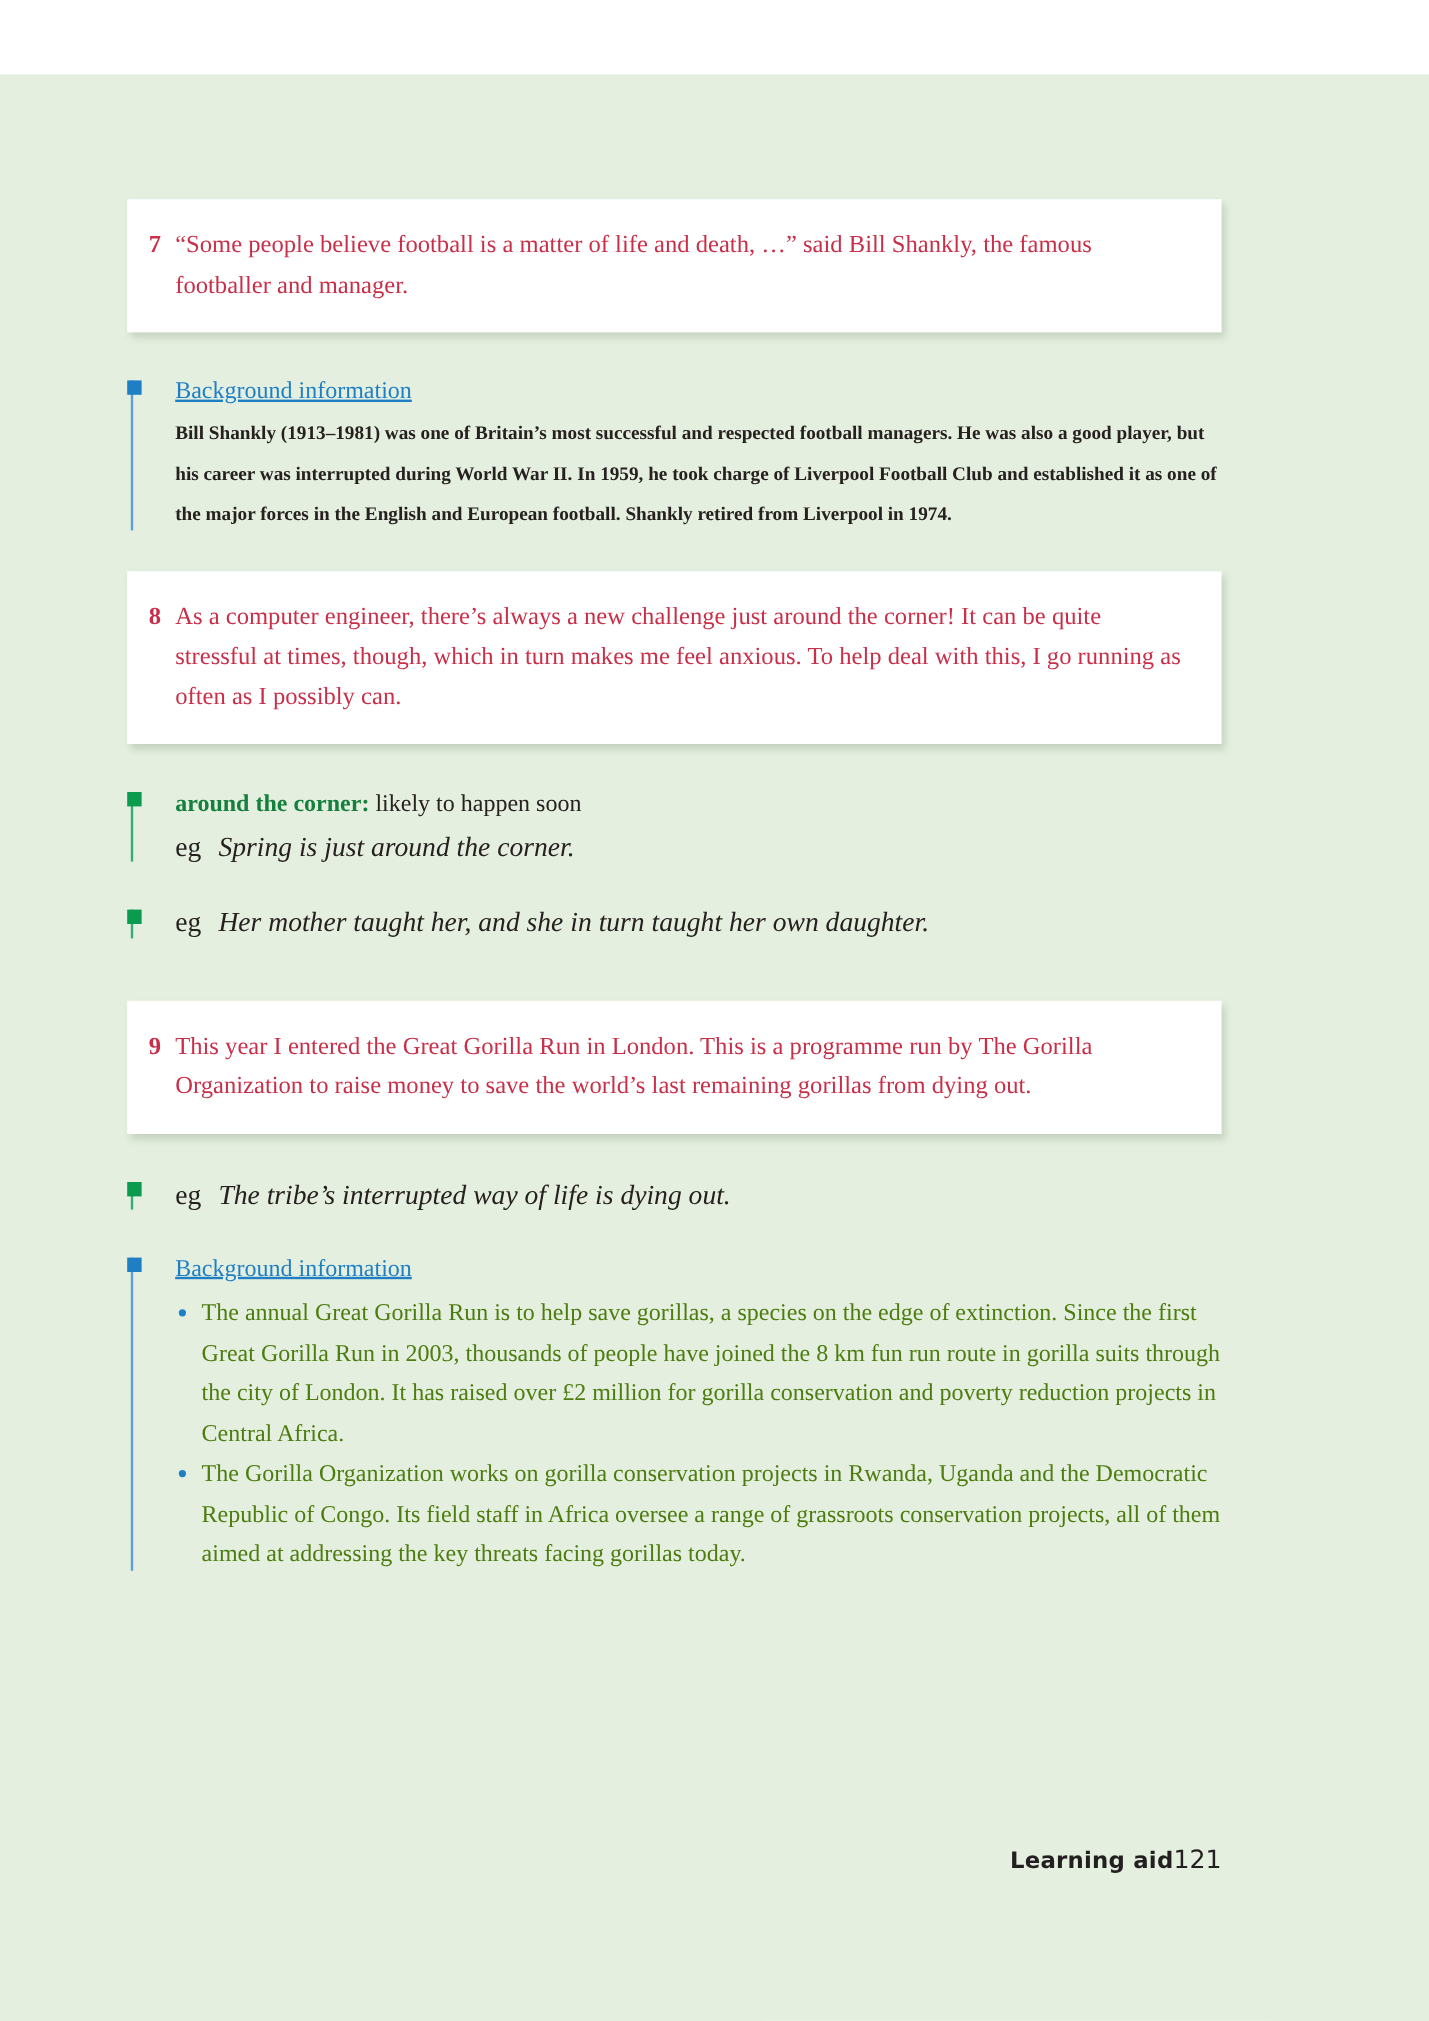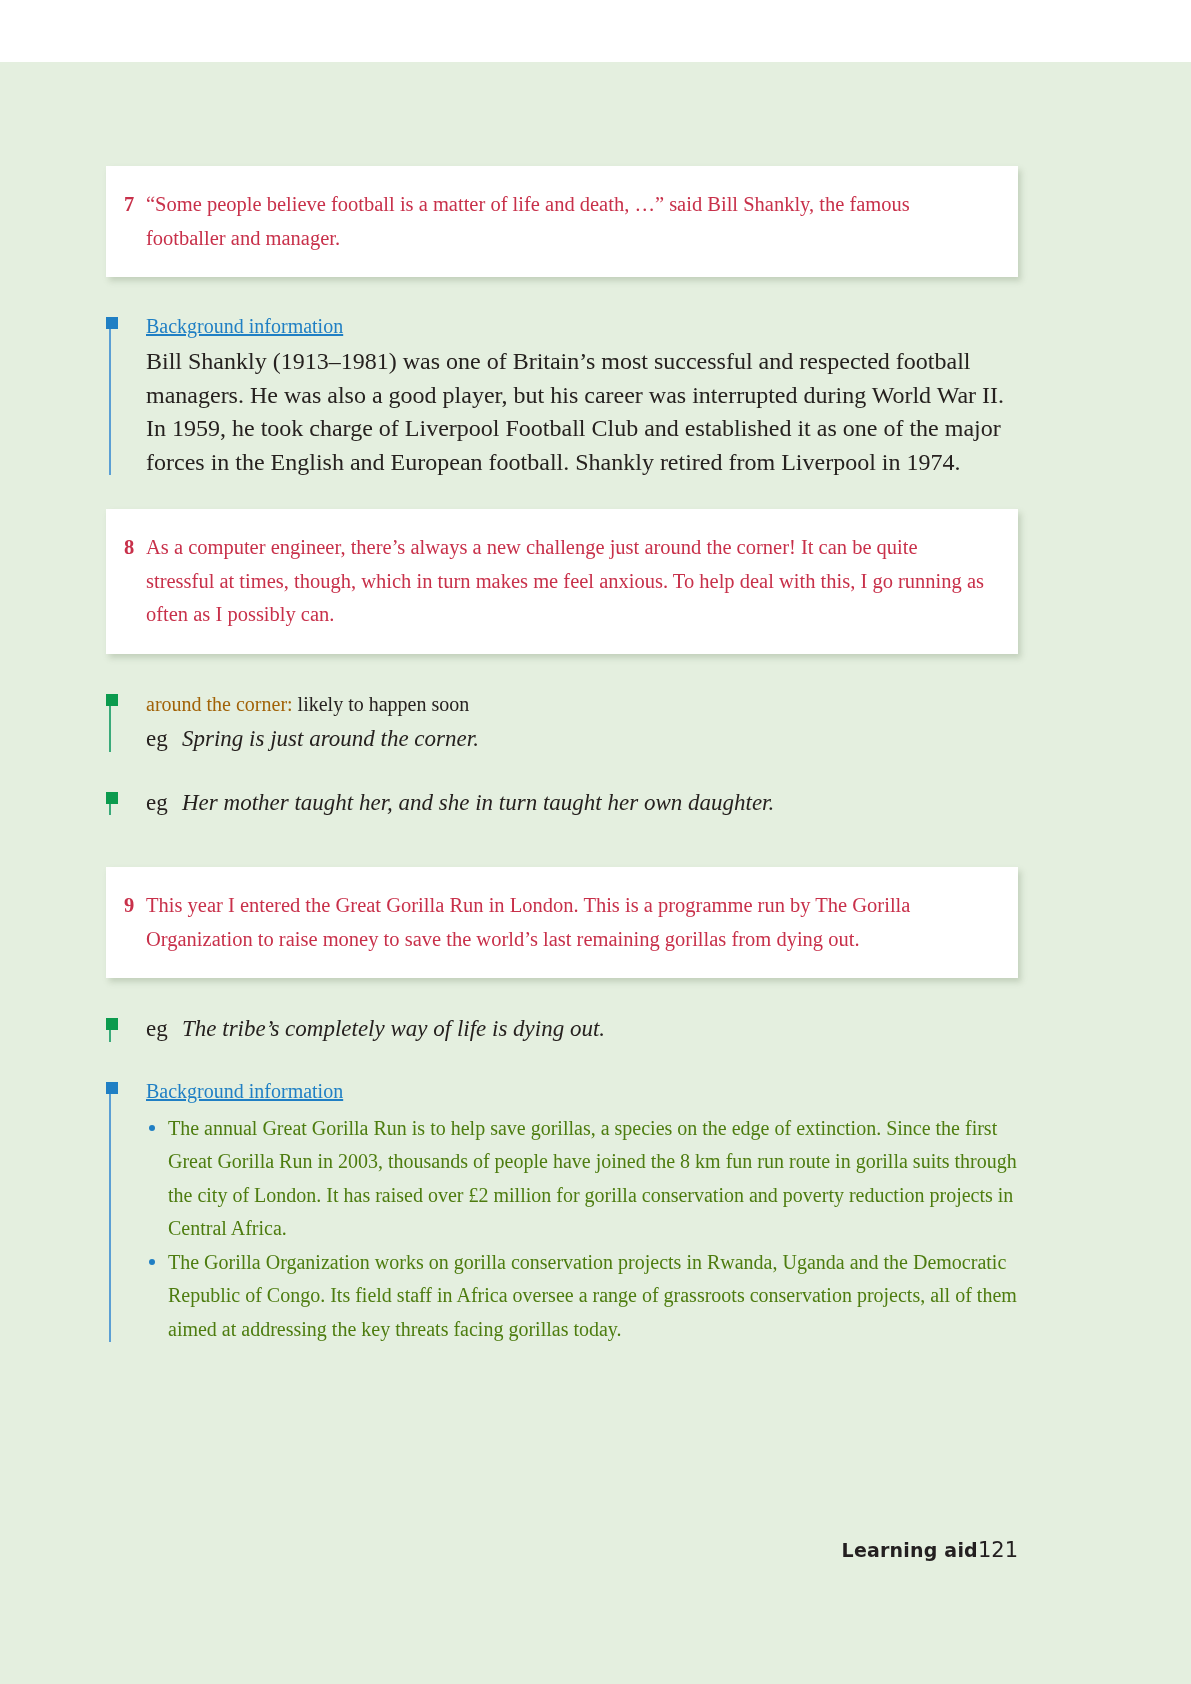--- a/index.html
+++ b/index.html
@@ -84,33 +84,34 @@
   .bg-title {
     color: #1f7fc4;
     font-size: 20px;
     line-height: 30px;
     text-decoration: underline;
     display: inline-block;
     margin-bottom: 4px;
   }
   .bg-body {
     color: #26211f;
-    font-size: 24px;
-    line-height: 33.5px;
+    font-size: 16px;
+    line-height: 33.5px;
+    font-weight: bold;
   }
 
   
   .vocab-def {
     color: #26211f;
     font-size: 20px;
     line-height: 33.5px;
   }
   .vocab-head {
-    color: #a16207;
-    font-weight: 400;
+    color: #15803d;
+    font-weight: 700;
   }
   .vocab-eg {
     display: flex;
     font-size: 23px;
     line-height: 33.5px;
     color: #26211f;
     margin-top: 1px;
   }
   .vocab-eg .eg-label {
     width: 36px;
@@ -222,21 +223,21 @@
         <span class="example-num">9</span>
         <span class="example-text">This year I entered the Great Gorilla Run in London. This is a programme run by The Gorilla Organization to raise money to save the world’s last remaining gorillas from dying out.</span>
       </div>
     </div>
 
     <div class="note green">
       <span class="rule"></span>
       <span class="marker"></span>
       <div class="vocab-eg">
         <span class="eg-label">eg</span>
-        <span class="eg-sentence">The tribe’s completely way of life is dying out.</span>
+        <span class="eg-sentence">The tribe’s interrupted way of life is dying out.</span>
       </div>
     </div>
 
     <div class="note blue">
       <span class="rule"></span>
       <span class="marker"></span>
       <div class="bg-title">Background information</div>
       <ul class="bullet-list">
         <li>
           <span class="dot"></span>

